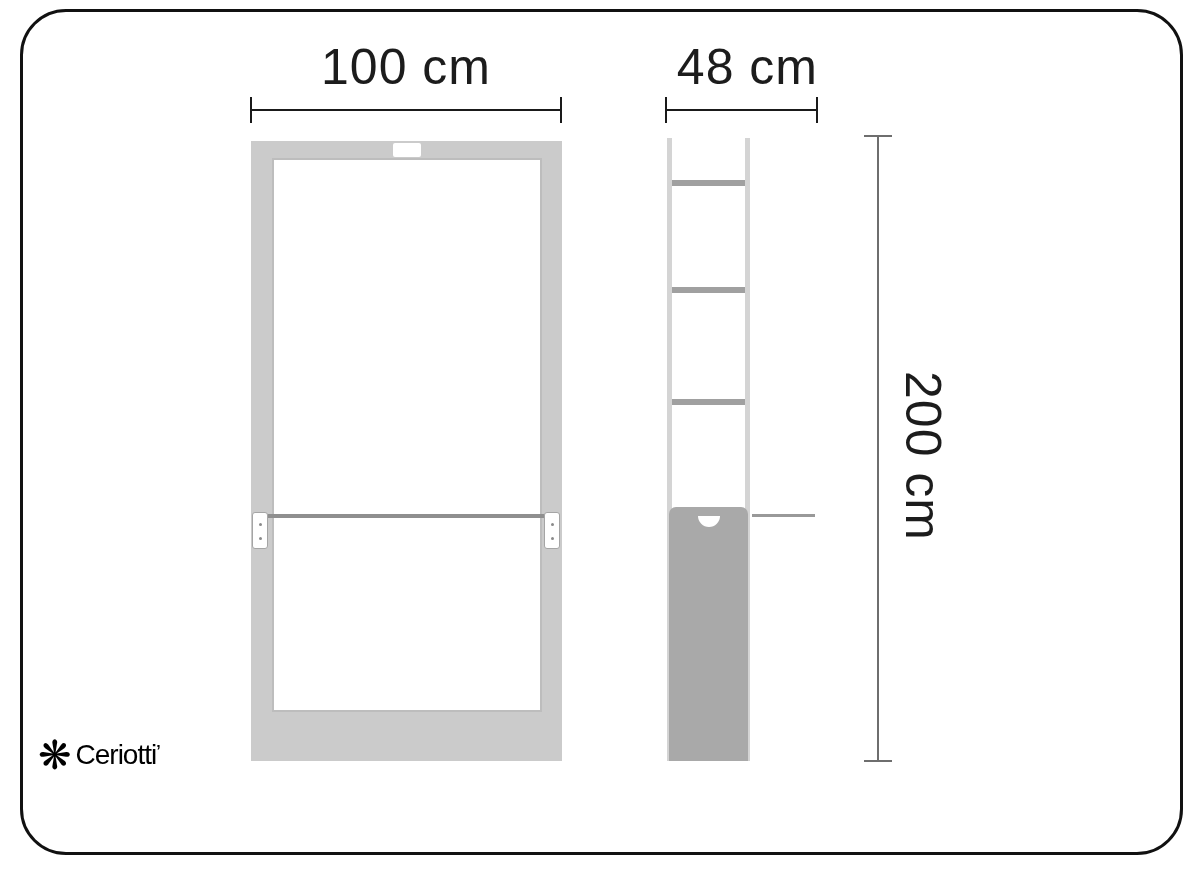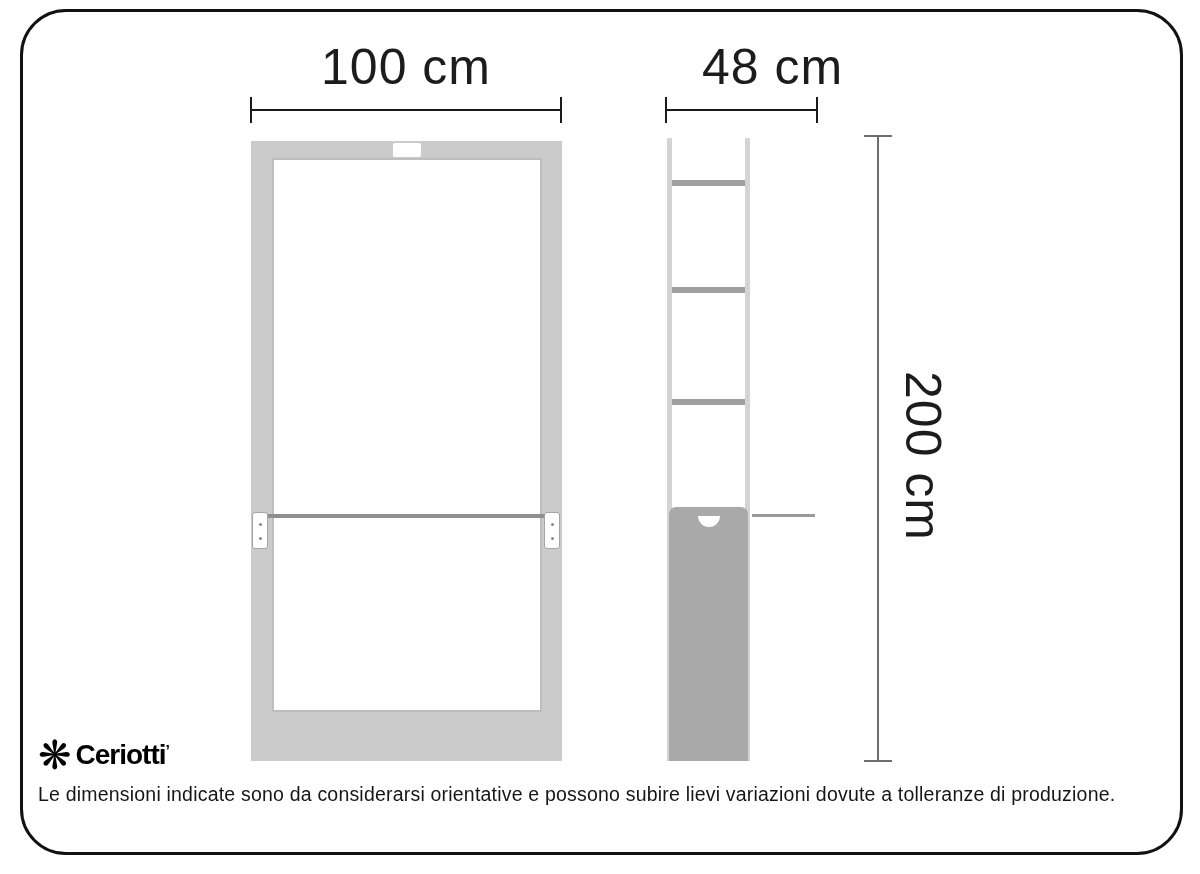--- a/index.html
+++ b/index.html
@@ -8,21 +8,21 @@
   .canvas { position:relative; width:1200px; height:727px; background:#fff;border-radius:20px; }
 
   
   .sheet-border { position:absolute; left:20px; top:9px; width:1163px; height:846px;
                   border:3px solid #111; border-radius:46px; background:#fff; }
 
   
   .dim-label { position:absolute; color:#1c1c1c; font-size:50px; font-weight:400;
                letter-spacing:1px; white-space:nowrap; }
   .dim-label.w100 { left:250px; top:38px; width:312px; text-align:center; }
-  .dim-label.d48  { left:665px; top:38px; width:153px; text-align:left;margin-left:37px; }
+  .dim-label.d48  { left:665px; top:38px; width:153px; text-align:right; }
   .dim-label.h200 { left:840px; top:430px; width:172px; height:52px; text-align:center;
                     transform:rotate(90deg); }
 
   
   .dimline-h { position:absolute; height:2px; background:#1a1a1a; }
   .tick-v { position:absolute; width:2px; height:26px; background:#1a1a1a; top:97px; }
   .dimline-v { position:absolute; width:2px; background:#6e6e6e; left:877px; top:136px; height:625px; }
   .tick-h { position:absolute; width:28px; height:2px; background:#6e6e6e; left:864px; }
 
   
@@ -49,21 +49,21 @@
   .side-fill { position:absolute; left:669px; top:507px; width:79px; height:254px;
                background:#a9a9a9; border-radius:7px 7px 0 0; }
   .side-fill-notch { position:absolute; left:29px; top:9px; width:22px; height:11px;
                      background:#fff; border-radius:0 0 11px 11px; }
   .side-shelf-line { position:absolute; left:752px; top:514px; width:63px; height:3px;
                      background:#999; }
 
   
   .brand { position:absolute; left:38px; top:735px; display:flex; align-items:center; }
   .brand-icon { font-size:40px; line-height:40px; color:#000; margin-right:4px; }
-  .brand-name { font-size:28px; font-weight:700; color:#000; letter-spacing:-1px; }
+  .brand-name { font-size:28px; font-weight:400; color:#000; letter-spacing:-1px; }
   .brand-mark { font-size:16px; font-weight:700; vertical-align:top; position:relative; top:-4px; }
 
   
   .disclaimer { position:absolute; left:38px; top:782px; width:1120px; color:#161616;
                 font-size:19.5px; line-height:25px; letter-spacing:0.2px; }
 </style>
 </head>
 <body>
 
 <div class="canvas">
@@ -111,16 +111,15 @@
     <div class="side-shelf-line"></div>
   </div>
 
   <div class="brand">
     <span class="brand-icon">❋</span>
     <span class="brand-name">Ceriotti</span>
     <span class="brand-name brand-mark">ʼ</span>
   </div>
 
   <div class="disclaimer">
-    <div>Le dimensioni indicate sono da considerarsi orientative e possono subire lievi variazioni dovute a tolleranze di produzione.</div>
   </div>
 
 </div>
 
 </body></html>

